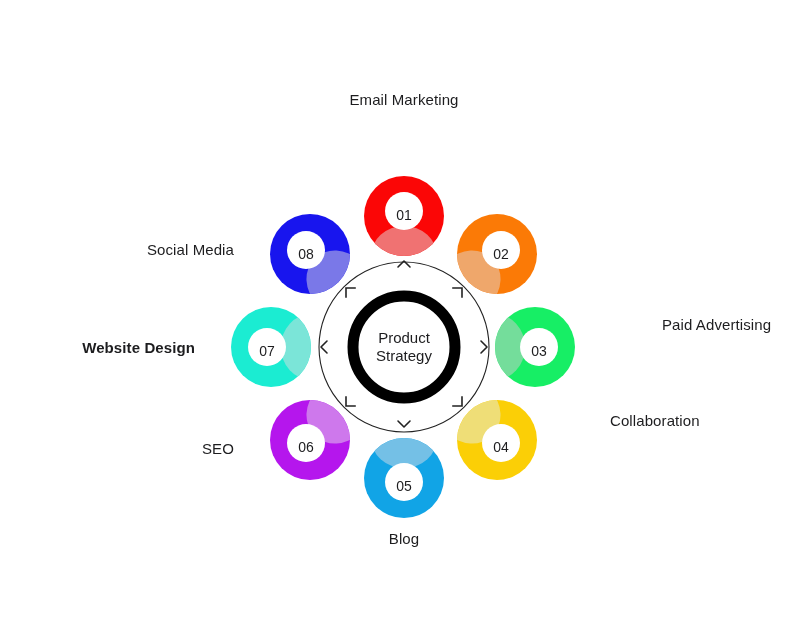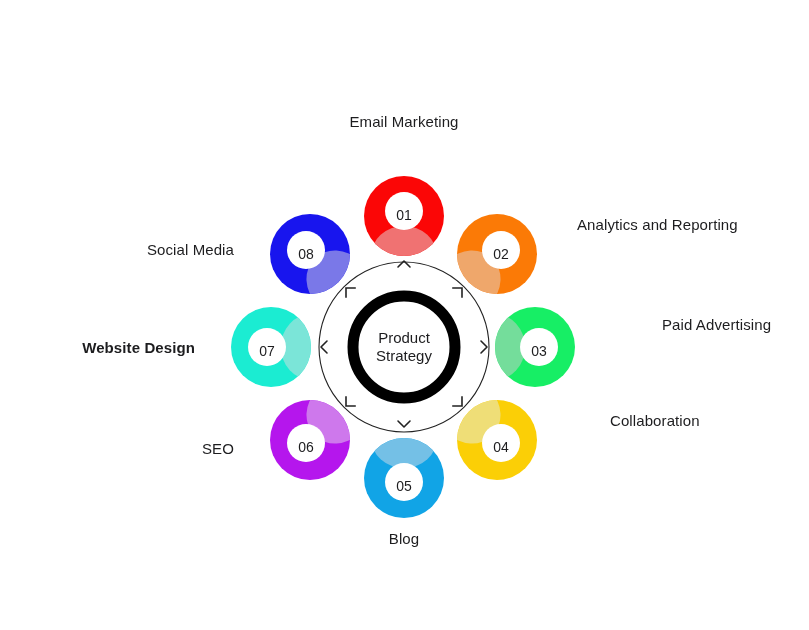--- a/index.html
+++ b/index.html
@@ -172,23 +172,22 @@
       <path d="M 355 406 L 346 406 L 346 397" fill="none" stroke="#222222" stroke-width="1.6" stroke-linecap="square" stroke-linejoin="miter"></path>
     </g>
 
     <g>
       <circle cx="404" cy="347" r="51" fill="#ffffff" stroke="#000000" stroke-width="11"></circle>
       <text class="hub-text" x="404" y="339" text-anchor="middle" dominant-baseline="middle">Product</text>
       <text class="hub-text" x="404" y="357" text-anchor="middle" dominant-baseline="middle">Strategy</text>
     </g>
   </svg>
 
-  <div class="node-label lbl-center" style="left:404px; top:122px;text-align:center;">Email Marketing</div>
+  <div class="node-label lbl-center" style="left:404px; top:100px;text-align:center;">Email Marketing</div>
 
-  <div class="node-label lbl-right" style="left:577px; top:225px;">Analytics and Reporting</div>
 
   <div class="node-label lbl-right" style="left:614px; top:325px;margin-left:48px;">Paid Advertising</div>
 
   <div class="node-label lbl-right" style="left:600px; top:421px;margin-left:10px;">Collaboration</div>
 
   <div class="node-label lbl-center" style="left:404px; top:539px;">Blog</div>
 
   <div class="node-label lbl-left" style="left:234px; top:421px;">SEO</div>
 
   <div class="node-label lbl-left" style="left:195px; top:320px;font-weight:bold;">Website Design</div>

